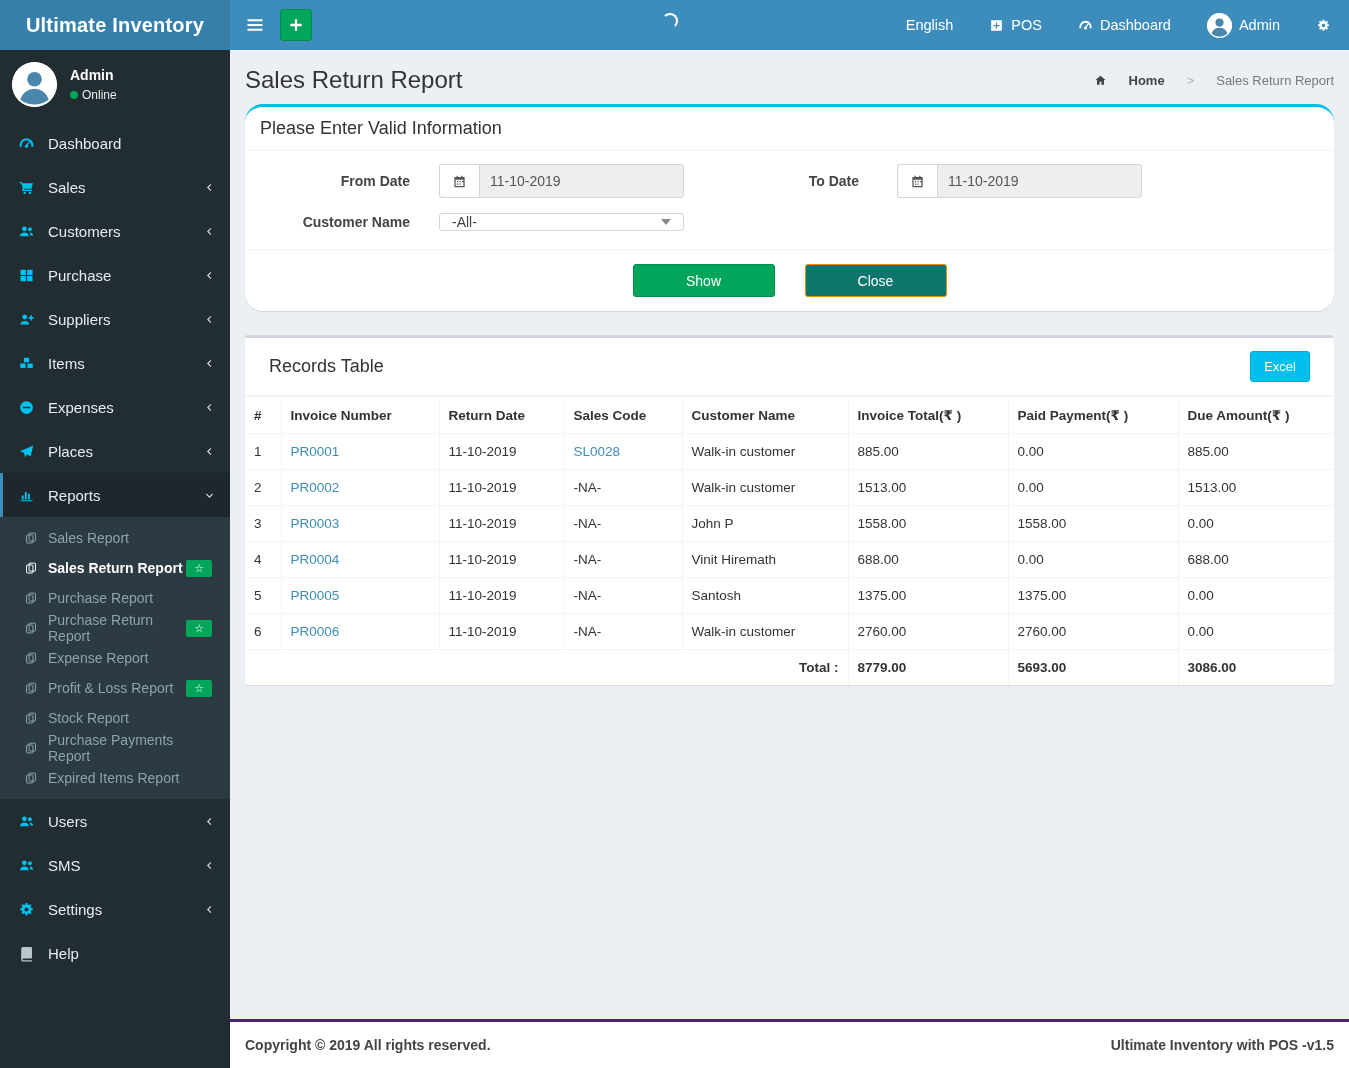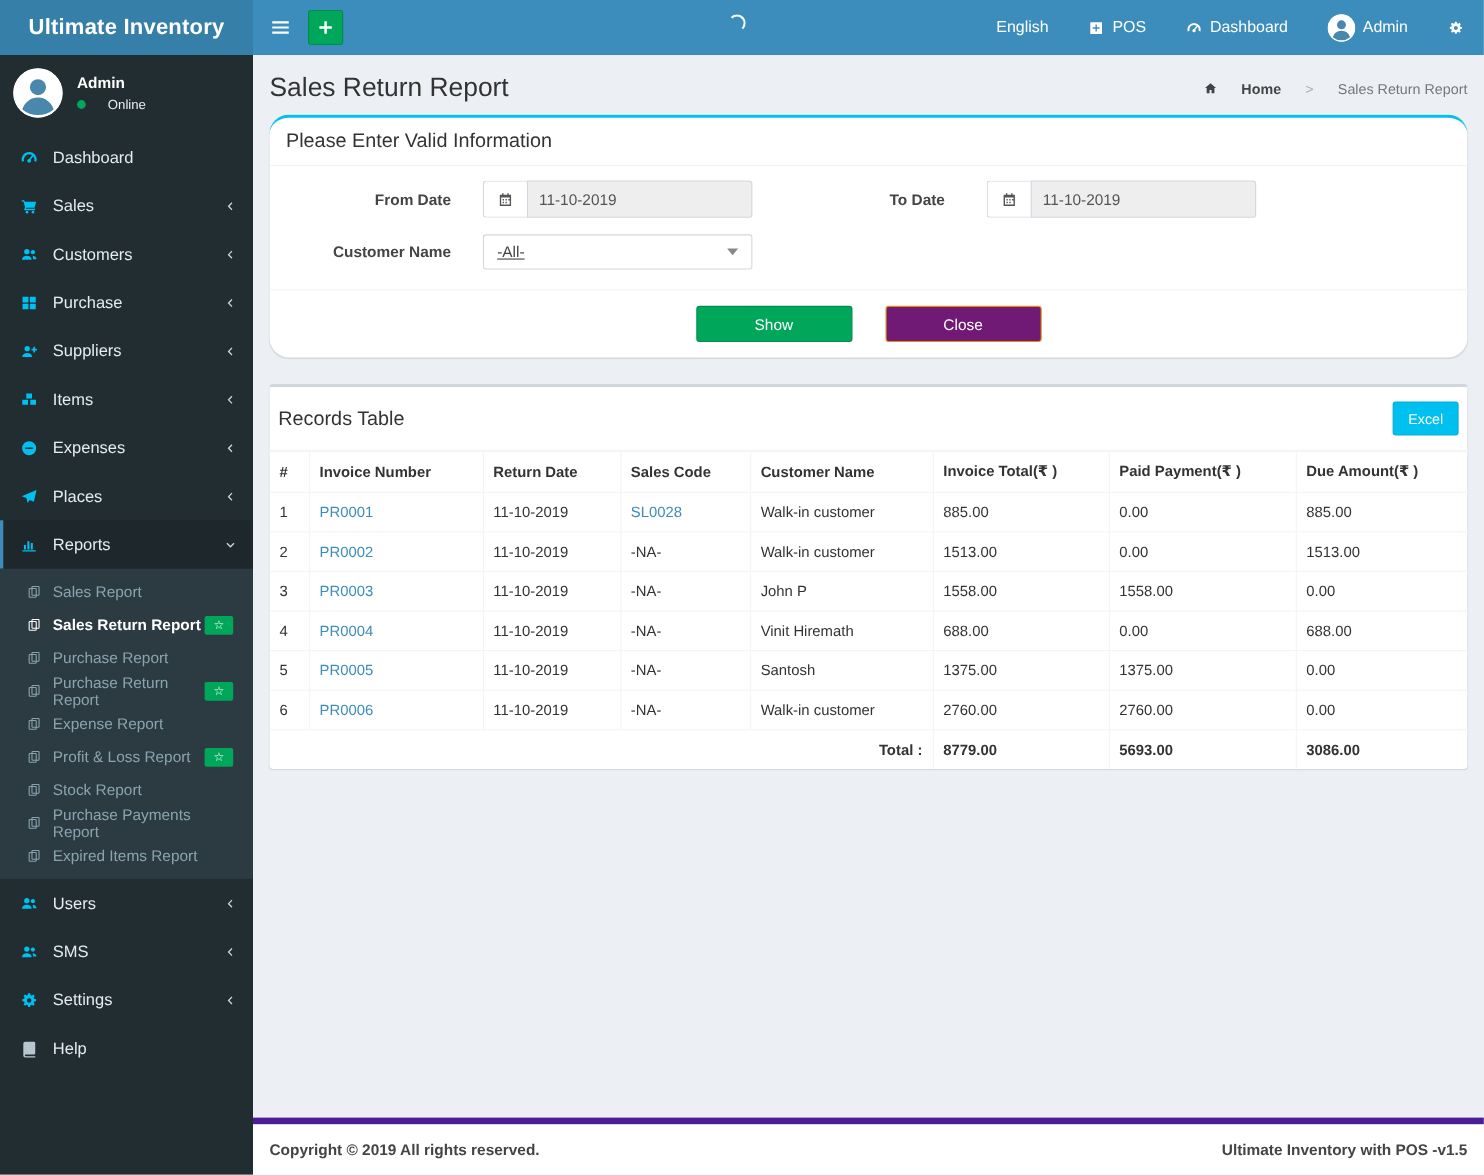--- a/index.html
+++ b/index.html
@@ -40,21 +40,21 @@
   
   .main { flex:1; display:flex; min-height:0; }
   .sidebar { width:230px; flex:0 0 230px; background:#222d32; overflow:hidden; }
   .content-wrapper { flex:1; background:#ecf0f5; display:flex; flex-direction:column; min-width:0; }
 
   
   .user-panel { display:flex; align-items:center; gap:13px; padding:12px 12px 14px 12px; }
   .user-avatar { width:45px; height:45px; border-radius:50%; overflow:hidden; background:#fff; flex:0 0 45px; }
   .user-avatar svg { width:100%; height:100%; }
   .user-name { color:#fff; font-weight:bold; font-size:14px; margin-bottom:5px; }
-  .user-status { display:flex; align-items:center; gap:20px; font-size:12px; color:#e8eef0; }
+  .user-status { display:flex; align-items:center; gap:4px; font-size:12px; color:#e8eef0; }
   .dot { width:8px; height:8px; border-radius:50%; background:#00a65a; }
 
   .menu { list-style:none; }
   .menu-item {
     height:44px; display:flex; align-items:center; padding:0 15px;
     color:#e4ecef; font-size:15px; cursor:pointer; border-left:3px solid transparent;
   }
   .menu-item.active { background:#1e282c; border-left-color:#3c8dbc;align-items:center; }
   .menu-item .mi-icon { width:17px; height:17px; color:#00c0ef; flex:0 0 17px; }
   .menu-item .mi-icon.muted { color:#b8c7ce; }
@@ -83,49 +83,49 @@
   .breadcrumb .sep { color:#b0b0b0; }
   .breadcrumb .current { color:#777; }
 
   
   .box {
     background:#fff; border-radius:3px; margin:0 15px;
     box-shadow:0 1px 1px rgba(0,0,0,0.1); border-top:3px solid #d2d6de;
   }
   .box.info { border-top-color:#00c0ef;border-radius:18px; }
   .box-header { padding:11px 15px; font-size:18px; color:#333; border-bottom:1px solid #f4f4f4; }
-  .box-header.flex { display:flex; align-items:center; justify-content:space-between; border-bottom:1px solid #f4f4f4; padding:13px 8px; }
+  .box-header.flex { display:flex; align-items:center; justify-content:space-between; border-bottom:1px solid #f4f4f4; padding:13px 24px; }
 
   .box-body { padding:13px 15px 18px 15px; }
   .form-row { display:flex; align-items:center; margin-bottom:15px; }
   .form-row:last-child { margin-bottom:0; }
   .flabel { width:150px; flex:0 0 150px; text-align:right; font-weight:bold; color:#444; margin-right:29px; }
   .flabel2 { width:175px; flex:0 0 175px; text-align:right; font-weight:bold; color:#444; margin-right:38px; }
   .input-group { display:flex; width:245px; height:34px; }
   .addon {
     width:40px; flex:0 0 40px; background:#fff; border:1px solid #d2d6de; border-right:none;
     border-radius:3px 0 0 3px; display:flex; align-items:center; justify-content:center; color:#555;
   }
   .addon .ic { width:15px; height:15px; }
   .date-input {
     flex:1; border:1px solid #d2d6de; background:#eee; color:#555; font-size:14px;
     padding:0 10px; border-radius:0 3px 3px 0; font-family:inherit; min-width:0;
   }
   .select {
-    width:245px; height:32px; background:#fff; border:1px solid #d2d6de; border-radius:3px;
-    display:flex; align-items:center; padding:0 12px; color:#444; cursor:pointer;text-decoration:underline;
+    width:245px; height:18px; background:#fff; border:1px solid #d2d6de; border-radius:3px;
+    display:flex; align-items:center; padding:0 12px; color:#444; cursor:pointer;
   }
   .select .caret {
     margin-left:auto; width:0; height:0;
     border-left:5px solid transparent; border-right:5px solid transparent; border-top:6px solid #888;
   }
   .box-footer { border-top:1px solid #f4f4f4; padding:14px; display:flex; justify-content:center; gap:30px; }
   .btn { min-width:142px; height:33px; border-radius:3px; color:#fff; font-size:14px; font-family:inherit; cursor:pointer; }
   .btn-show { background:#00a65a; border:1px solid #008d4c; }
-  .btn-close { background:#701a75; border:1px solid #e08e0b; }
+  .btn-close { background:#0f766e; border:1px solid #e08e0b; }
   .btn-excel {
     background:#00c0ef; border:1px solid #00acd6; color:#fff; font-size:13px;
     padding:7px 13px; border-radius:3px; cursor:pointer; font-family:inherit;
   }
   .gap24 { height:24px; flex:0 0 24px; }
 
   
   table.records { width:100%; border-collapse:collapse; font-size:13.5px; table-layout:fixed; }
   table.records th, table.records td { border:1px solid #f4f4f4; padding:10px 9px; text-align:left; overflow:hidden; white-space:nowrap; }
   table.records th { font-weight:bold; color:#333; }
@@ -133,21 +133,21 @@
   table.records th:last-child, table.records td:last-child { border-right:none; }
   table.records tr:last-child td { border-bottom:none; }
   td.money, th.money-h { }
   td.money { text-align:right; }
   a.tlink { color:#3c8dbc; text-decoration:none; cursor:pointer; }
   tr.total-row td { font-weight:bold; }
   tr.total-row td.tlabel { text-align:right; }
 
   
   .page-footer {
-    margin-top:auto; background:#fff; border-top:6px solid #4c1d95;
+    margin-top:auto; background:#fff; border-top:3px solid #4c1d95;
     padding:15px; display:flex; justify-content:space-between;
     font-weight:bold; color:#444; font-size:14px;
   }
 
   .ic svg, .mi-icon svg, .si-icon svg, .hamburger svg, .mi-arrow svg { width:100%; height:100%; display:block; }
 </style>
 </head>
 <body>
 
 <div class="app">

